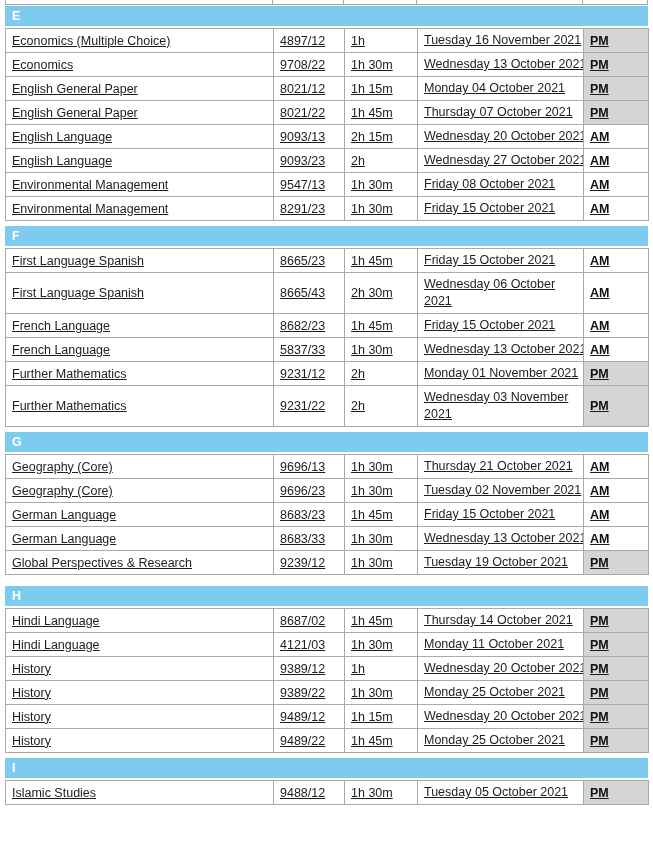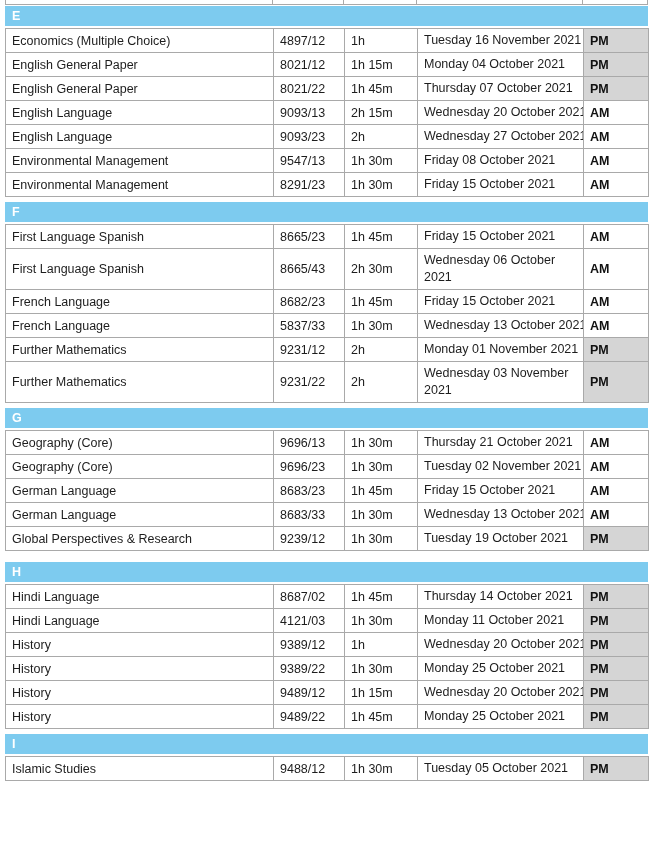--- a/index.html
+++ b/index.html
@@ -40,21 +40,21 @@
     width:643px;height:20px;box-sizing:border-box;
     background:var(--blue);
     display:flex;align-items:center;
     padding-left:7px;margin-bottom:2px;
   }
   .band-letter{
     color:var(--band-text);font-weight:bold;font-size:12.5px;line-height:1;
   }
 
   table.grid{
-    border-collapse:collapse;table-layout:fixed;width:643px;
+    border-collapse:collapse;table-layout:fixed;width:643px;text-decoration:underline;
   }
   col.c-subject{width:268px;} col.c-code{width:71px;} col.c-duration{width:73px;}
   col.c-date{width:166px;} col.c-session{width:65px;}
 
   table.grid td{
     border:1px solid var(--border);
     font-size:12.5px;
     padding:1px 6px;
     height:21px;
     vertical-align:middle;
@@ -95,20 +95,27 @@
           </colgroup>
           <tbody>
             <tr>
               <td class="subject">Economics (Multiple Choice)</td>
               <td class="code">4897/12</td>
               <td class="duration">1h</td>
               <td class="date">Tuesday 16 November 2021</td>
               <td class="session pm">PM</td>
             </tr>
             <tr>
+              <td class="subject">Economics</td>
+              <td class="code">9708/22</td>
+              <td class="duration">1h 30m</td>
+              <td class="date">Wednesday 13 October 2021</td>
+              <td class="session pm">PM</td>
+            </tr>
+            <tr>
               <td class="subject">English General Paper</td>
               <td class="code">8021/12</td>
               <td class="duration">1h 15m</td>
               <td class="date">Monday 04 October 2021</td>
               <td class="session pm">PM</td>
             </tr>
             <tr>
               <td class="subject">English General Paper</td>
               <td class="code">8021/22</td>
               <td class="duration">1h 45m</td>

